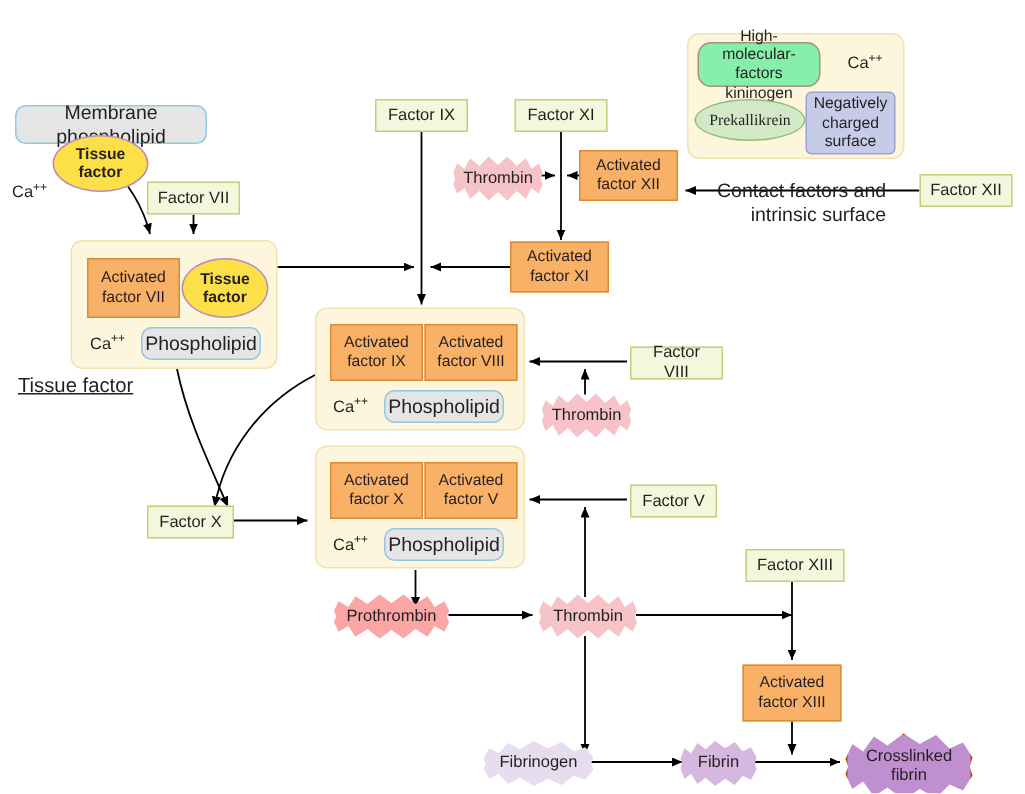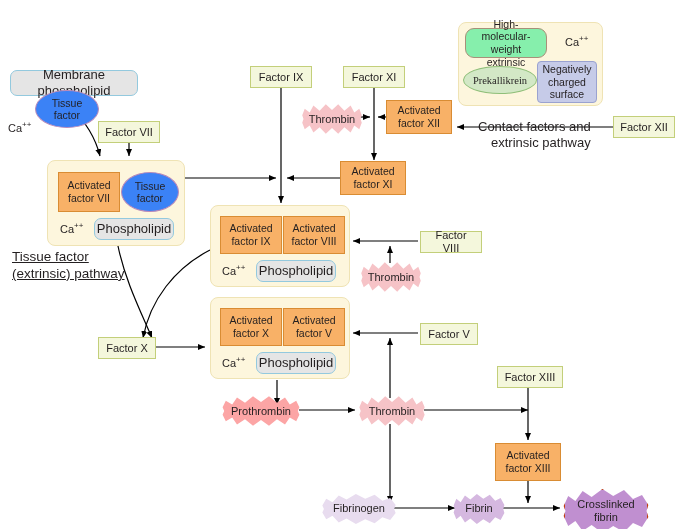--- a/index.html
+++ b/index.html
@@ -47,25 +47,26 @@
   .bluebox{
     background:#c6cbe8;
     border:1px solid #9aa2d0;
     border-radius:4px;
     font-size:10.5px;
     line-height:1.2;
     padding:3px 4px;
   }
   
   .ellipse-purple{
-    background:#3b82f6;
+    background:#fde047;
     border:1px solid #b98ab9;
     border-radius:50%;
     font-size:10.5px;
     line-height:1.15;
+    font-weight:bold;
   }
   .ellipse-green{
     background:#d3e8c6;
     border:1px solid #8fbf79;
     border-radius:50%;
     font-size:10.5px;
   }
   
   .tan{
     background:#86efac;
@@ -198,21 +199,20 @@
   </div>
   <div class="ca" style="left:60px;top:221px;">
     <span>Ca</span><sup>++</sup>
   </div>
   <div class="node blue" style="left:94px;top:218px;width:80px;height:22px;">
     <span class="lbl">Phospholipid</span>
   </div>
 
   <div class="pathway-label" style="left:12px;top:249px;">
     <div>Tissue factor</div>
-    <div>(extrinsic) pathway</div>
   </div>
 
   <div class="node factor" style="left:250px;top:66px;width:62px;height:22px;">
     <span class="lbl">Factor IX</span>
   </div>
   <div class="node factor" style="left:343px;top:66px;width:62px;height:22px;">
     <span class="lbl">Factor XI</span>
   </div>
 
   <div class="burst" style="left:301px;top:103px;width:60px;height:30px;">
@@ -225,41 +225,41 @@
   </div>
 
   <div class="node activated" style="left:340px;top:161px;width:66px;height:34px;flex-direction:column;">
     <span class="lbl">Activated</span>
     <span class="lbl">factor XI</span>
   </div>
 
   <div class="node complex" style="left:458px;top:22px;width:145px;height:84px;"></div>
   <div class="node tan" style="left:465px;top:28px;width:82px;height:30px;flex-direction:column;">
     <span class="lbl">High-molecular-</span>
-    <span class="lbl">weight extrinsic</span>
+    <span class="lbl">factors kininogen</span>
   </div>
   <div class="ca" style="left:565px;top:34px;">
     <span>Ca</span><sup>++</sup>
   </div>
   <div class="node ellipse-green" style="left:463px;top:66px;width:74px;height:28px;font-family:Liberation Serif, serif;">
     <span class="lbl">Prekallikrein</span>
   </div>
   <div class="node bluebox" style="left:537px;top:61px;width:60px;height:42px;flex-direction:column;">
     <span class="lbl">Negatively</span>
     <span class="lbl">charged</span>
     <span class="lbl">surface</span>
   </div>
 
   <div class="node factor" style="left:613px;top:116px;width:62px;height:22px;">
     <span class="lbl">Factor XII</span>
   </div>
 
   <div class="contact-label" style="left:478px;top:119px;">
     <div>Contact factors and</div>
-    <div>extrinsic pathway</div>
+    <div>intrinsic surface</div>
   </div>
 
   <div class="node complex" style="left:210px;top:205px;width:140px;height:82px;"></div>
   <div class="node activated" style="left:220px;top:216px;width:62px;height:38px;flex-direction:column;">
     <span class="lbl">Activated</span>
     <span class="lbl">factor IX</span>
   </div>
   <div class="node activated" style="left:283px;top:216px;width:62px;height:38px;flex-direction:column;">
     <span class="lbl">Activated</span>
     <span class="lbl">factor VIII</span>

